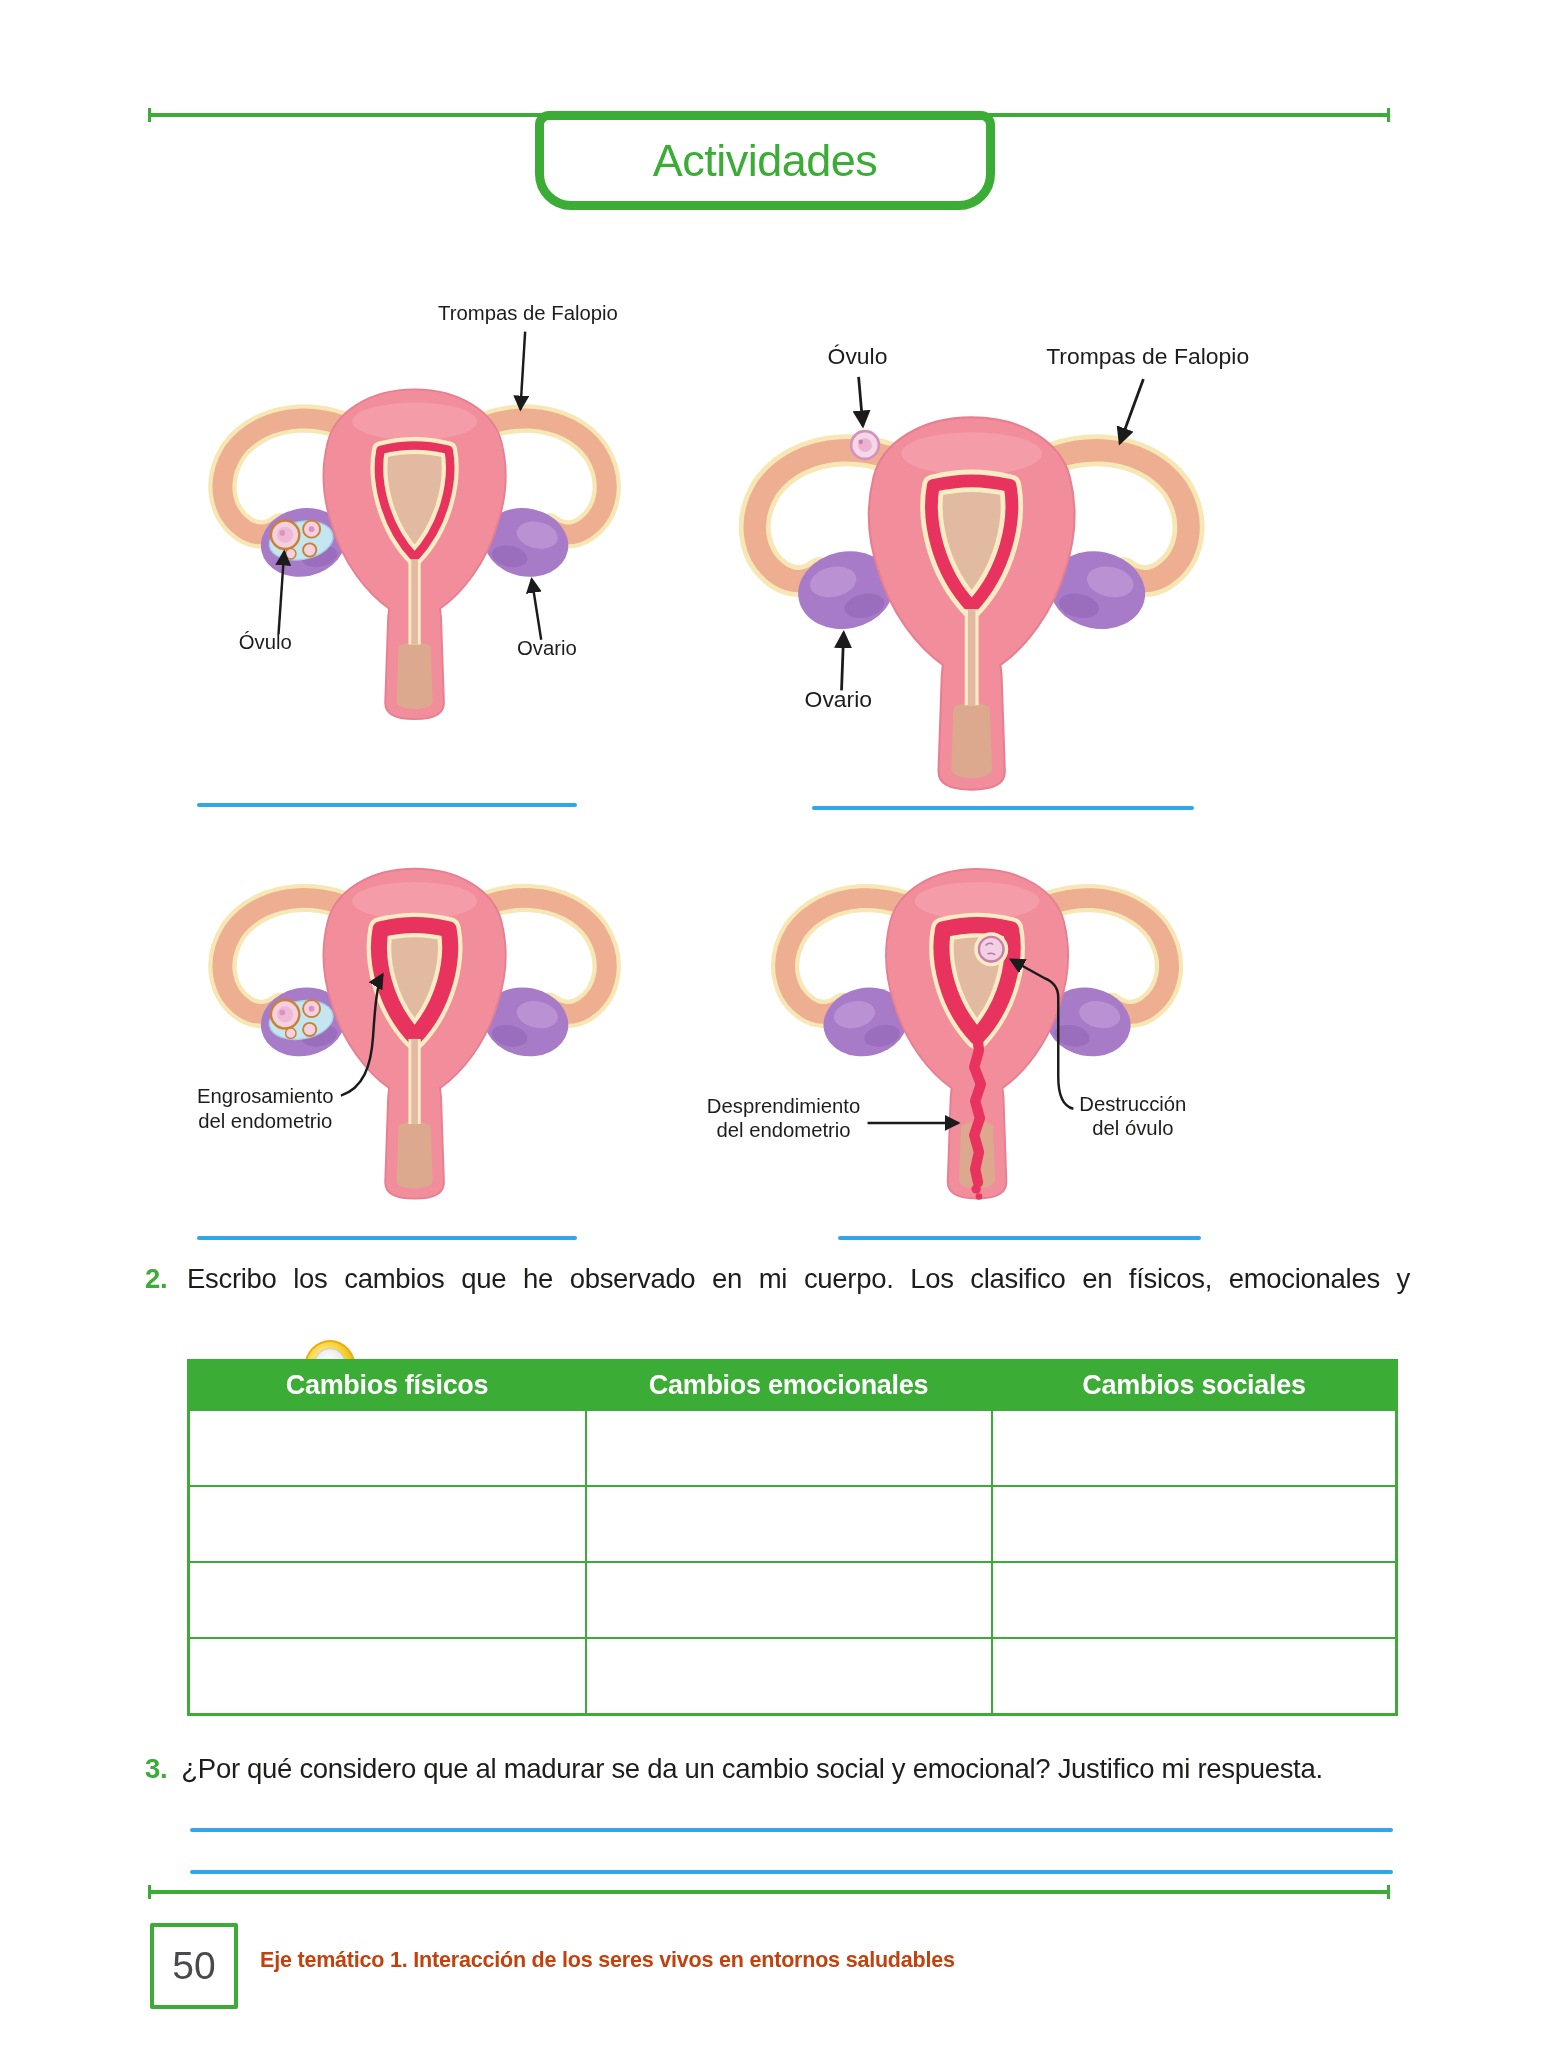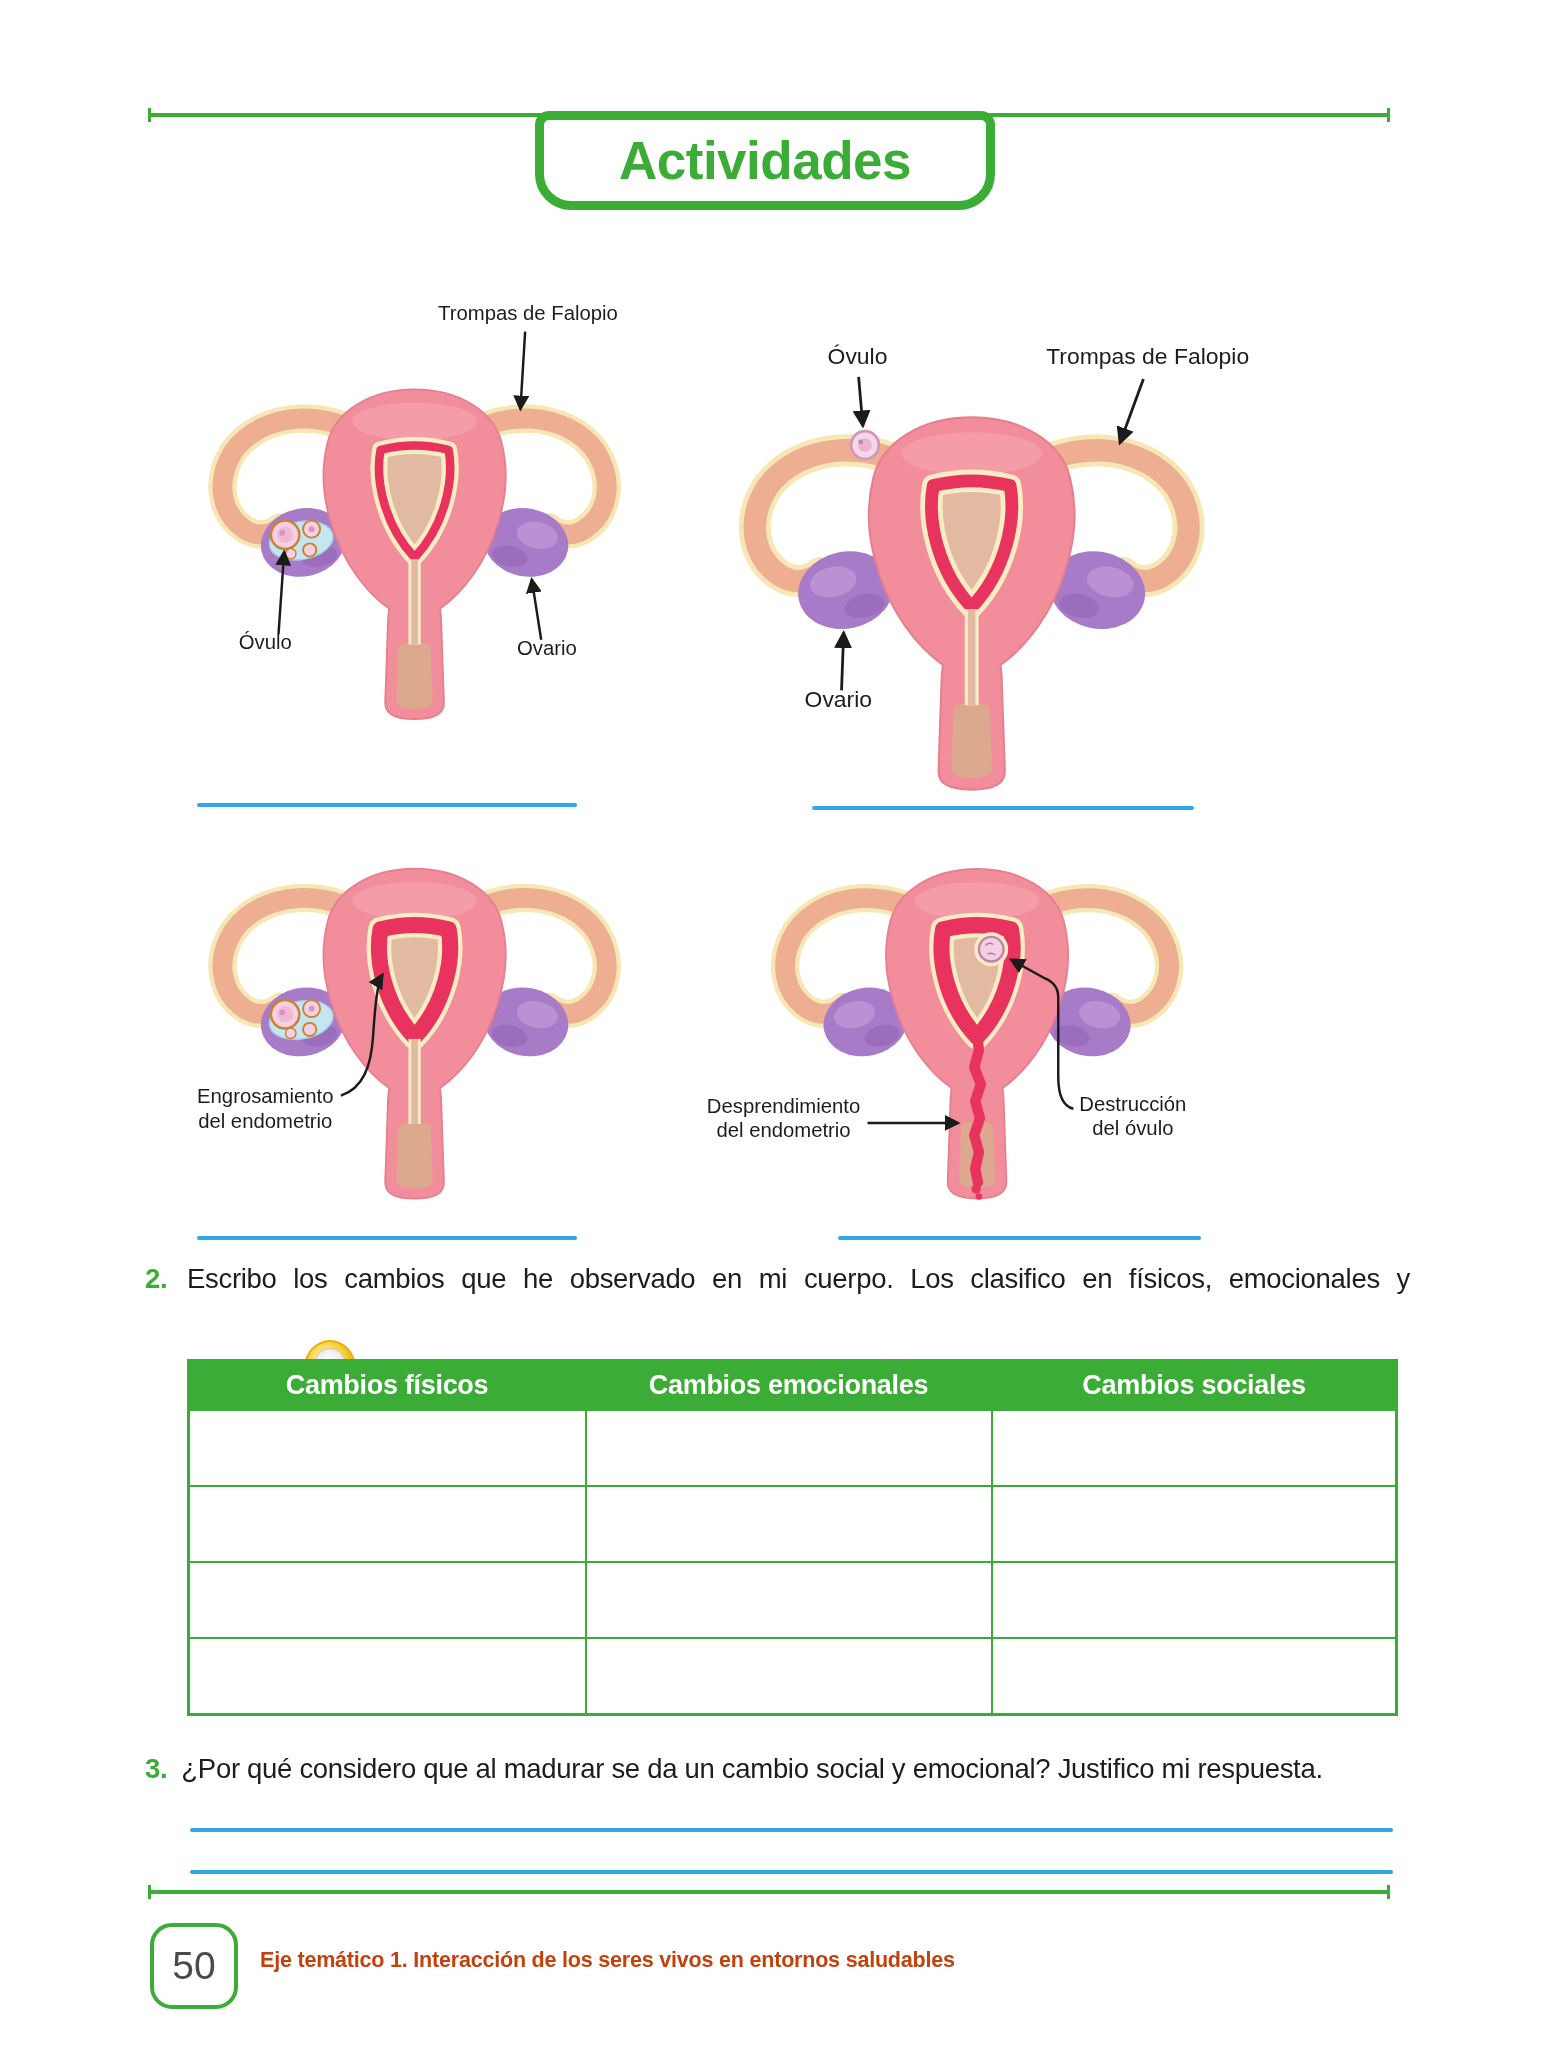--- a/index.html
+++ b/index.html
@@ -19,21 +19,21 @@
   .rule .tick.l{left:0;}
   .rule .tick.r{right:0;}
   
   .title-box{
     position:absolute;left:535px;top:111px;width:460px;height:99px;
     background:#fff;border:9px solid var(--green);
     border-radius:14px 14px 36px 36px;
     display:flex;align-items:center;justify-content:center;
     box-sizing:border-box;z-index:2;
   }
-  .title-box h1{margin:17px;font-size:53px;font-weight:bold;color:var(--green);letter-spacing:-0.5px;}
+  .title-box h1{margin:17px;font-size:45px;font-weight:normal;color:var(--green);letter-spacing:-0.5px;}
   
   .q{position:absolute;font-size:27.5px;letter-spacing:-0.3px;line-height:41px;}
   .qnum{color:var(--green);font-weight:bold;}
   .q1{left:145px;top:233px;width:1330px;}
   .q1 .qtext{margin-left:14px;}
   .q2{left:145px;top:1258px;width:1265px;}
   .q2 .qnum{position:absolute;left:0;top:0;}
   .q2 .qbody{margin-left:42px;}
   .q2 .jline{text-align:justify;}
   .q2 .jline:after{content:"";display:inline-block;width:100%;}
@@ -72,21 +72,21 @@
   }
   .changes th{
     background:var(--green);color:#fff;font-size:27px;font-weight:bold;
     height:44px;border:3px solid var(--green);letter-spacing:-0.3px;text-align:center;
   }
   .changes th + th{border-left:3px solid #fff;margin-top:48px;}
   .changes td{height:72px;border:2.5px solid var(--green);background:#fff;}
   
   .page-badge{
     position:absolute;left:150px;top:1923px;width:88px;height:86px;
-    border:4.5px solid var(--green);border-radius:22px;background:#fff;
+    border:4.5px solid var(--green);border-radius:2px;background:#fff;
     display:flex;align-items:center;justify-content:center;
     font-size:39px;color:#4a4a4c;box-sizing:border-box;
   }
   .footer-text{
     position:absolute;left:260px;top:1948px;
     font-size:21.5px;font-weight:bold;color:#c2410c;letter-spacing:-0.2px;
   }
 </style>
 </head>
 <body>

